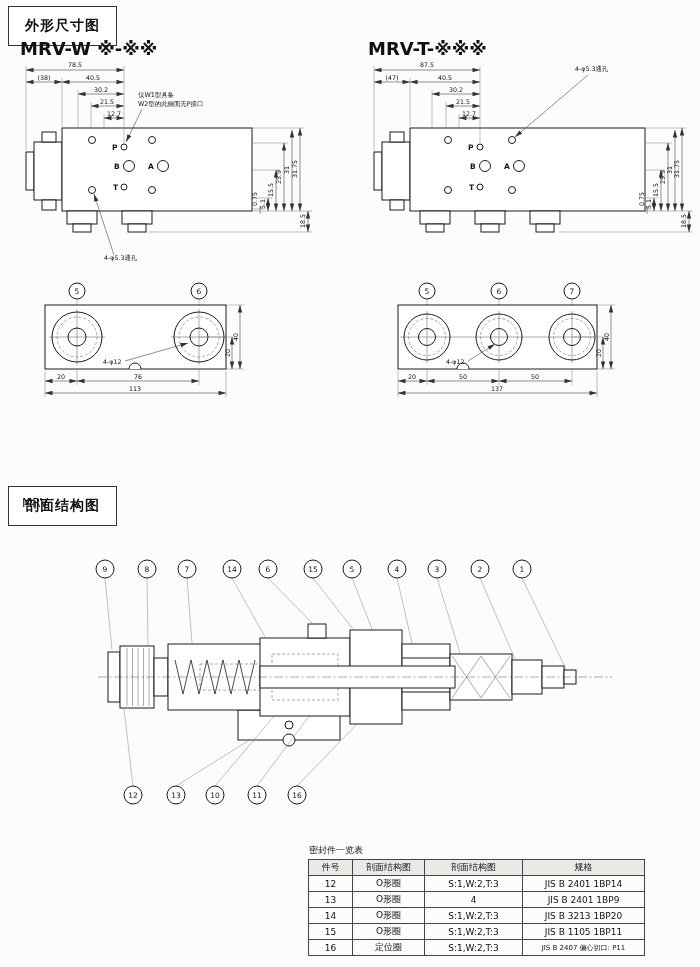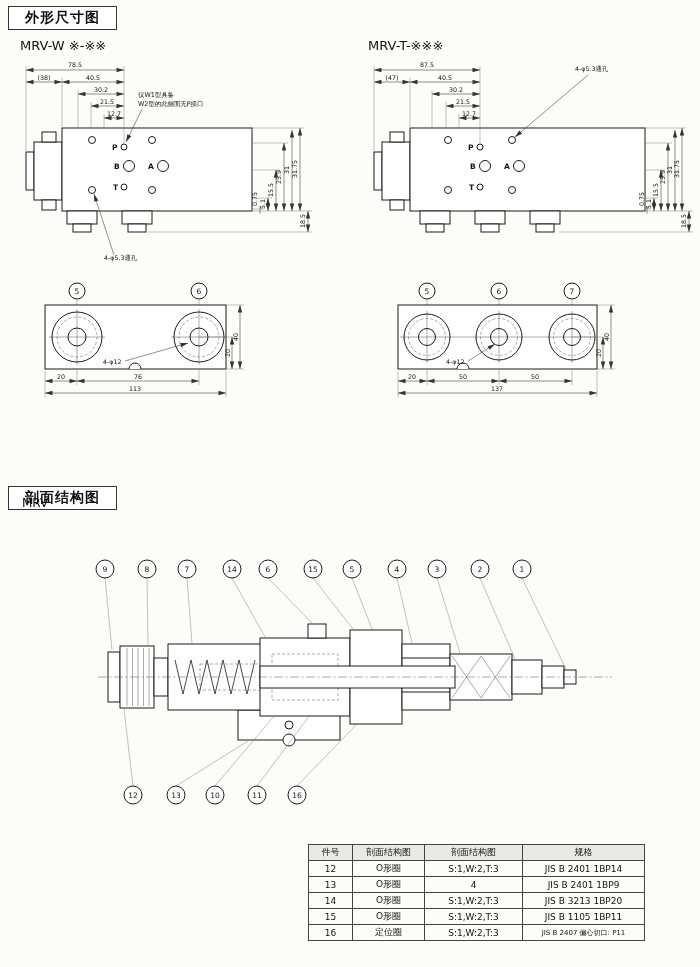--- a/index.html
+++ b/index.html
@@ -1,20 +1,20 @@
 <!DOCTYPE html>
 <html><head>
 <meta charset="utf-8">
 <style>
   *{box-sizing:border-box}
   html,body{margin:0;padding:0}
   body{background:#d9d9d9;font-family:"DejaVu Sans","Liberation Sans",sans-serif}
   .page{position:relative;width:700px;height:967px;margin:0 auto;background:#fcfcfa;color:#111;overflow:hidden}
-  .sec-hdr{position:absolute;left:8px;border:1.6px solid #333;background:#fff;padding:2px 16px;font-size:14px;font-weight:700;letter-spacing:1px}
-  .dwg-title{position:absolute;font-size:13px;font-weight:400}
+  .sec-hdr{position:absolute;left:8px;border:1.6px solid #333;background:#fff;padding:10px 16px;font-size:14px;font-weight:700;letter-spacing:1px}
+  .dwg-title{position:absolute;font-size:18px;font-weight:700}
   .model-label{position:absolute;font-size:12px}
   .dsvg{position:absolute}
   svg text{font-family:"DejaVu Sans","Liberation Sans",sans-serif;fill:#111}
   .bl{stroke:#1a1a1a;stroke-width:1;fill:none}
   .blf{stroke:#1a1a1a;stroke-width:1;fill:#fff}
   .thin{stroke:#555;stroke-width:0.5;fill:none}
   .dashed{stroke-dasharray:3 2}
   .dim{stroke:#444;stroke-width:0.6;fill:none}
   .ext{stroke:#777;stroke-width:0.45;fill:none}
   .cl{stroke:#555;stroke-width:0.5;stroke-dasharray:9 2.5 2 2.5;fill:none}
@@ -423,20 +423,21 @@
       <circle class="blf" cx="155" cy="243" r="9"></circle>
       <text class="bt" x="155" y="245.5">10</text>
       <circle class="blf" cx="197" cy="243" r="9"></circle>
       <text class="bt" x="197" y="245.5">11</text>
       <circle class="blf" cx="237" cy="243" r="9"></circle>
       <text class="bt" x="237" y="245.5">16</text>
     </g>
   </svg>
 
   <div class="seal">
+    <div class="tbl-title">密封件一览表</div>
     <table>
       <colgroup>
           <col style="width:44px">
           <col style="width:72px">
           <col style="width:98px">
           <col style="width:122px">
         </colgroup>
       <thead>
         <tr>
           <th>件号</th>

